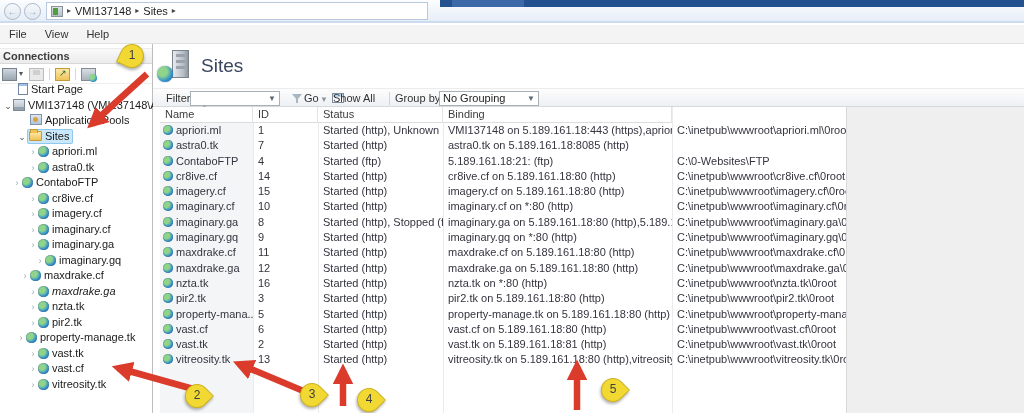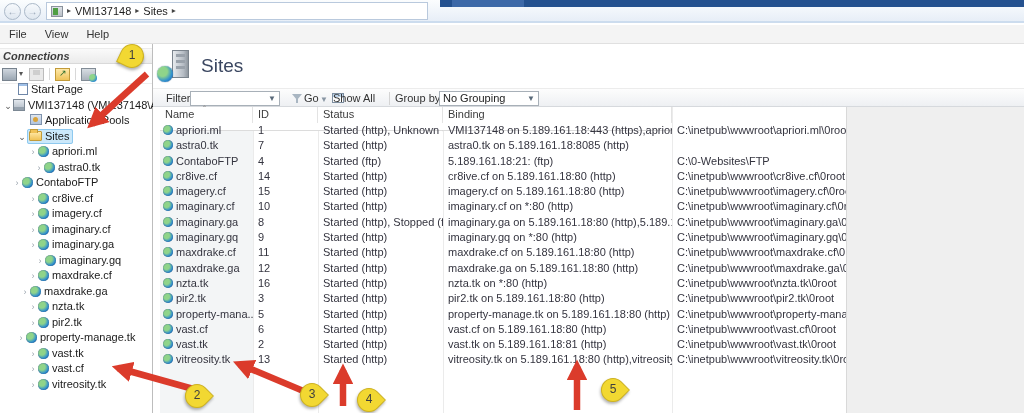--- a/index.html
+++ b/index.html
@@ -23,21 +23,21 @@
   .app-ico{width:12px;height:11px;background:linear-gradient(#dfe3e8,#b8bec6);border:1px solid #8a929c;position:relative;}
   .app-ico::after{content:"";position:absolute;left:1px;top:1px;width:5px;height:7px;background:#4f9e44;}
   
   .menubar{position:absolute;left:0;top:25px;width:1024px;height:19px;background:#f4f4f4;
     border-bottom:1px solid #e0e0e0;display:flex;align-items:center;}
   .menu-item{padding:2px 9px;color:#333;}
   
   .sidebar{position:absolute;left:0;top:44px;width:153px;height:369px;background:#fff;border-right:1px solid #bdbdbd;}
   .conn-header{position:absolute;left:0;top:4px;width:152px;height:16px;line-height:15px;
     background:linear-gradient(#fafafa,#ebebeb);border-top:1px solid #ececec;border-bottom:1px solid #d9d9d9;
-    font-weight:bold;color:#3c3c3c;padding-left:3px;font-style:italic;}
+    font-weight:bold;color:#3c3c3c;padding-left:3px;}
   .conn-toolbar{position:absolute;left:0;top:21px;width:152px;height:19px;display:flex;align-items:center;gap:3px;padding-left:2px;
     border-bottom:1px solid #eee;}
   .tb-ico{width:15px;height:13px;position:relative;display:inline-block;}
   .tb-sep{width:1px;height:12px;background:#d8d8d8;margin:0 2px;}
   .ico-connect{background:linear-gradient(#cfd6de,#9aa6b2);border:1px solid #77828d;}
   .ico-connect::after{content:"▾";position:absolute;right:-7px;top:0px;color:#555;font-size:8px;}
   .ico-save{background:#e9e9e9;border:1px solid #bbb;}
   .ico-save::after{content:"";position:absolute;left:3px;top:1px;width:7px;height:5px;background:#cfcfcf;}
   .ico-folderup{background:linear-gradient(#ffe9a8,#eec35a);border:1px solid #c29b3a;}
   .ico-folderup::after{content:"↗";position:absolute;left:3px;top:-1px;font-size:9px;color:#2d6e2d;}
@@ -78,21 +78,21 @@
   .funnel::after{content:"";position:absolute;left:4px;top:5px;width:2px;height:4px;background:#a9b6c2;}
   .dim{color:#9b9b9b;}
   .mini-caret{position:absolute;top:6px;color:#8a97a4;font-size:8px;}
   .grid-ico{position:absolute;top:4px;width:12px;height:10px;background:#fff;border:1px solid #7d8order;border:1px solid #7d8ea0;box-shadow:inset 0 3px 0 #bcd3ea;}
   .vsep{position:absolute;top:3px;width:1px;height:13px;background:#d4d4d4;}
   
   .name-tint{position:absolute;left:160px;top:123px;width:93px;height:290px;background:#f3f5f6;}
   .colline{position:absolute;top:107px;bottom:0;width:1px;background:#ebebeb;}
   .list-right-edge{position:absolute;left:846px;top:107px;bottom:0;width:1px;background:#d9d9d9;}
   .right-pane{position:absolute;left:847px;top:107px;right:0;bottom:0;background:#efefef;}
-  .lheader{position:absolute;left:160px;top:107px;height:24px;display:flex;border-bottom:1px solid #dcdcdc;background:#fff;}
+  .lheader{position:absolute;left:160px;top:107px;height:16px;display:flex;border-bottom:1px solid #dcdcdc;background:#fff;}
   .hcell{height:16px;line-height:15px;color:#3c3c3c;border-right:1px solid #e3e3e3;padding-left:5px;}
   .sortmark{position:absolute;left:203px;top:104px;font-size:9px;color:#8a8a8a;}
   .rows{position:absolute;left:160px;top:123px;width:686px;}
   .lrow{display:flex;height:15.3px;line-height:15.3px;white-space:nowrap;}
   .cell{overflow:hidden;padding-left:5px;color:#34343f;}
   .c-name{width:93px;padding-left:3px;}
   .c-id{width:65px;}
   .c-status{width:125px;}
   .c-binding{width:229px;}
   .c-path{width:174px;}
@@ -155,21 +155,21 @@
         <span class="ico-pools"></span><span class="t-label">Application Pools</span>
       </div>
       <div class="tree-row" style="padding-left:17px;">
         <span class="tw expander open">⌄</span><span class="sel"><span class="ico-folder"></span><span class="t-label">Sites</span></span>
       </div>
       <div id="tree-sites">
   <div class="tree-row" style="padding-left:28px;">
     <span class="tw expander">›</span><span class="globe"></span><span class="t-label">apriori.ml</span>
   </div>
 
-  <div class="tree-row" style="padding-left:28px;margin-left:6px;">
+  <div class="tree-row" style="padding-left:28px;">
     <span class="tw expander">›</span><span class="globe"></span><span class="t-label">astra0.tk</span>
   </div>
 
   <div class="tree-row" style="padding-left:12px;">
     <span class="tw expander">›</span><span class="globe"></span><span class="t-label">ContaboFTP</span>
   </div>
 
   <div class="tree-row" style="padding-left:28px;">
     <span class="tw expander">›</span><span class="globe"></span><span class="t-label">cr8ive.cf</span>
   </div>
@@ -183,25 +183,25 @@
   </div>
 
   <div class="tree-row" style="padding-left:28px;">
     <span class="tw expander">›</span><span class="globe"></span><span class="t-label">imaginary.ga</span>
   </div>
 
   <div class="tree-row" style="padding-left:35px;">
     <span class="tw expander">›</span><span class="globe"></span><span class="t-label">imaginary.gq</span>
   </div>
 
-  <div class="tree-row" style="padding-left:28px;">
+  <div class="tree-row" style="padding-left:20px;">
     <span class="tw expander">›</span><span class="globe"></span><span class="t-label">maxdrake.cf</span>
   </div>
 
-  <div class="tree-row" style="padding-left:20px;">
+  <div class="tree-row" style="padding-left:28px;font-style:italic;">
     <span class="tw expander">›</span><span class="globe"></span><span class="t-label">maxdrake.ga</span>
   </div>
 
   <div class="tree-row" style="padding-left:28px;">
     <span class="tw expander">›</span><span class="globe"></span><span class="t-label">nzta.tk</span>
   </div>
 
   <div class="tree-row" style="padding-left:28px;">
     <span class="tw expander">›</span><span class="globe"></span><span class="t-label">pir2.tk</span>
   </div>

